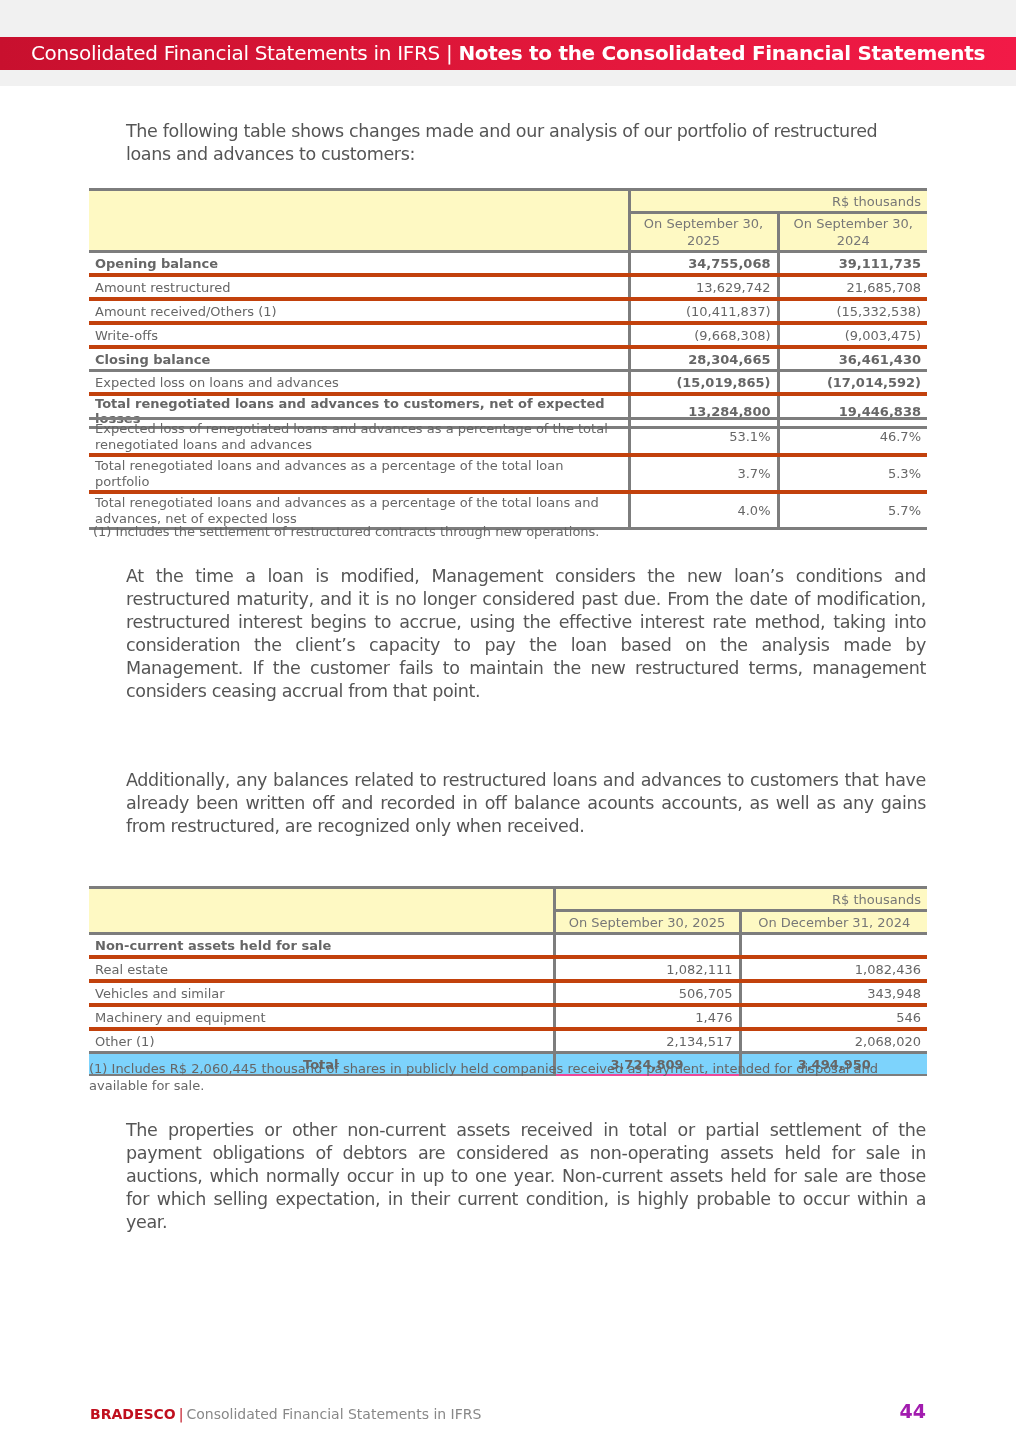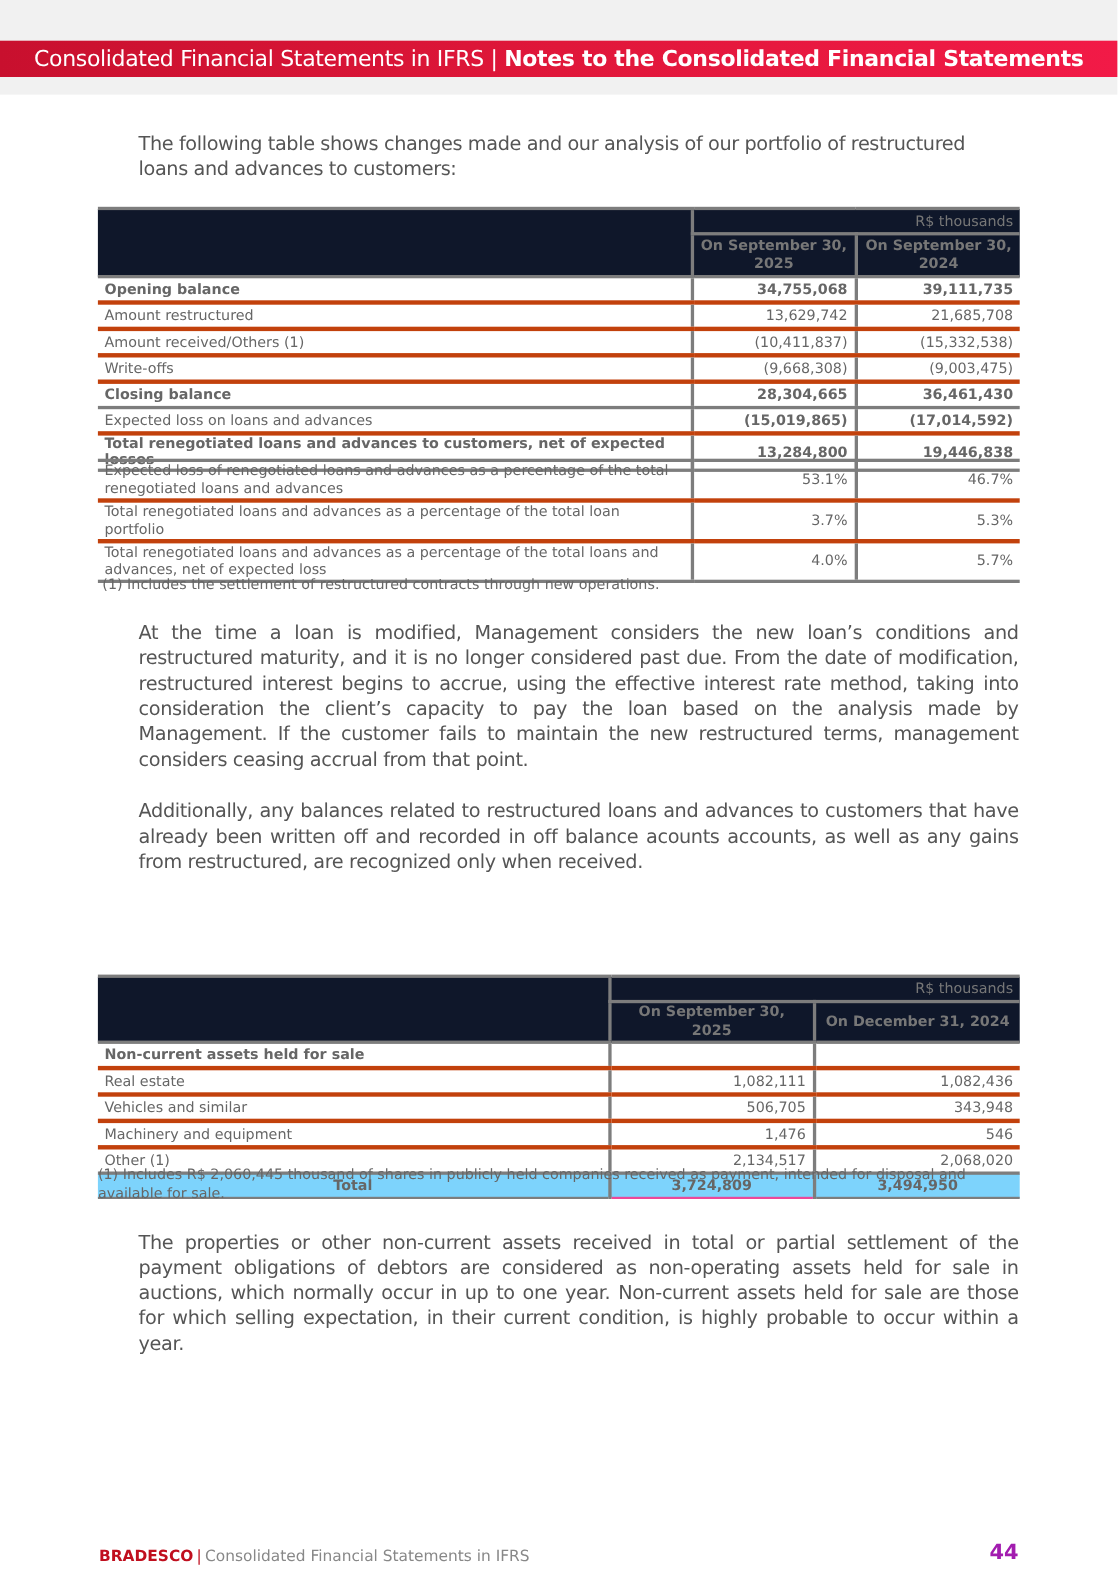--- a/index.html
+++ b/index.html
@@ -21,23 +21,23 @@
   .para {
     position: absolute; left: 126px; width: 800px; font-size: 17.5px; line-height: 23px;
     color: #555; text-align: justify; font-family: "DejaVu Sans", sans-serif; letter-spacing: -0.35px;
   }
   .para.left { text-align: left; }
 
   table.fin { position: absolute; border-collapse: collapse; font-family: "DejaVu Sans", sans-serif; font-size: 13px; color: #666; }
   table.fin td { padding: 0 6px; height: 20px; border-bottom: 4px solid #c2410c; }
   table.fin td.num { text-align: right; border-left: 3px solid #7d7d7d; }
   table.fin tr.bold td { font-weight: bold; }
-  table.fin tr.hdr td { background: #0f172a; }
+  table.fin tr.hdr td { background: #fef9c3; }
   table.fin .unit { text-align: right; color: #777; border-bottom: 3px solid #7d7d7d; }
-  table.fin .colh { text-align: center; font-weight: bold; color: #777; border-bottom: 3px solid #7d7d7d; border-left: 3px solid #7d7d7d; line-height: 17px; }
+  table.fin .colh { text-align: center; font-weight: normal; color: #777; border-bottom: 3px solid #7d7d7d; border-left: 3px solid #7d7d7d; line-height: 17px; }
   table.fin .topline td { border-top: 3px solid #7d7d7d; }
   table.fin tr.thick td { border-bottom: 3px solid #7d7d7d; }
   table.fin tr.grey td { background: #7dd3fc; text-align: center; }
 
   .note { position: absolute; font-size: 13px; color: #666; font-family: "DejaVu Sans", sans-serif; line-height: 17px; }
 
   .section-title {
     position: absolute; left: 121px; top: 838px; font-size: 19px; font-weight: bold;
     color: #c00f1e; font-family: "DejaVu Sans", sans-serif; letter-spacing: -0.2px; margin-top: 48px;
   }
@@ -131,21 +131,21 @@
   <tr class="thick">
     <td style="height:33px; line-height:16px;">Total renegotiated loans and advances as a percentage of the total loans and advances, net of expected loss</td>
     <td class="num">4.0%</td>
     <td class="num">5.7%</td>
   </tr>
 </tbody>
   </table>
 <div class="note" style="left:93px; top:523px;">(1) Includes the settlement of restructured contracts through new operations.</div>
 
 <div class="para" style="top:565px;">At the time a loan is modified, Management considers the new loan’s conditions and restructured maturity, and it is no longer considered past due. From the date of modification, restructured interest begins to accrue, using the effective interest rate method, taking into consideration the client’s capacity to pay the loan based on the analysis made by Management. If the customer fails to maintain the new restructured terms, management considers ceasing accrual from that point.</div>
-<div class="para" style="top:727px;">Additionally, any balances related to restructured loans and advances to customers that have already been written off and recorded in off balance acounts accounts, as well as any gains from restructured, are recognized only when received.</div>
+<div class="para" style="top:769px;">Additionally, any balances related to restructured loans and advances to customers that have already been written off and recorded in off balance acounts accounts, as well as any gains from restructured, are recognized only when received.</div>
 
 <div class="section-title">12) NON-CURRENT ASSETS HELD FOR SALE</div>
 
 <table class="fin" style="left:89px; top:886px; width:838px;">
   <colgroup>
       <col style="width:465px">
       <col style="width:186px">
       <col style="width:187px">
     </colgroup>
   <tbody>

